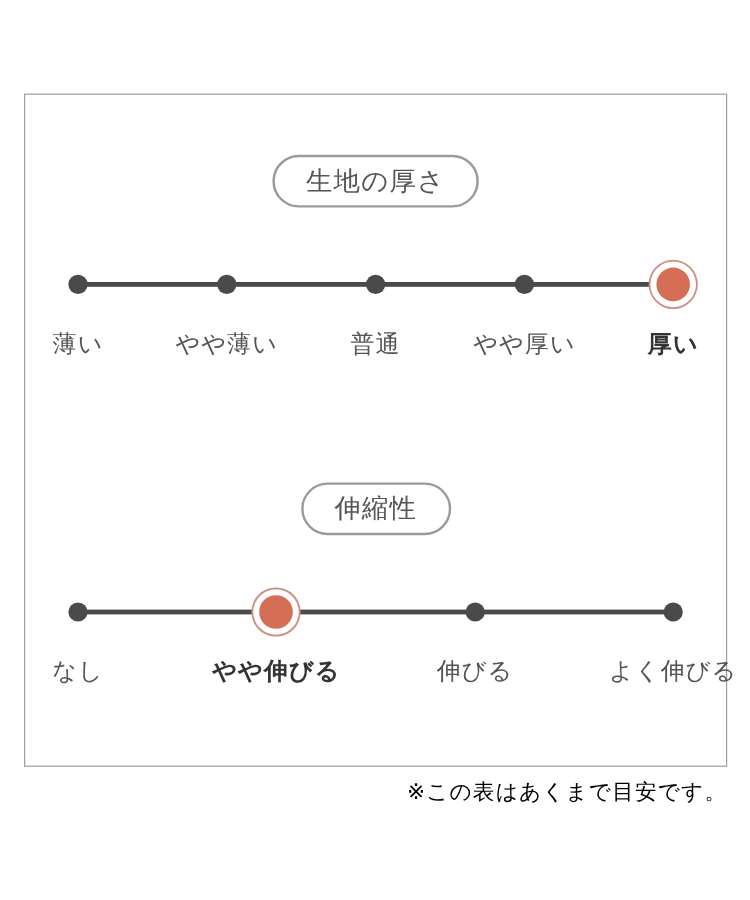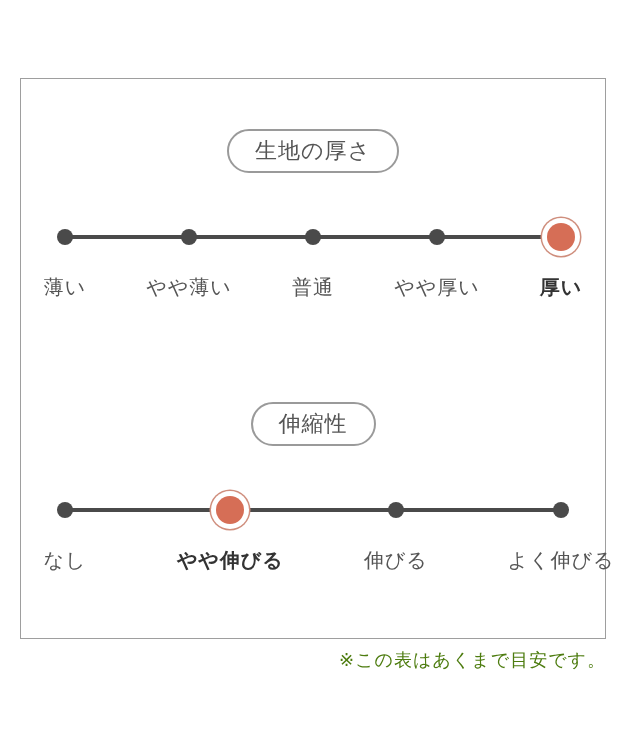--- a/index.html
+++ b/index.html
@@ -97,21 +97,21 @@
   .lbl.selected {
     font-weight: 700;
     color: #333333;
   }
   #note {
     position: absolute;
     top: 648px;
     right: 19px;
     font-size: 18px;
     letter-spacing: 1px;
-    color: #4d7c0f;
+    color: #000000;
     margin-left: 13px;
   }
 </style>
 </head>
 <body>
 
 <div id="page">
 
   <div id="chart-box">
 

